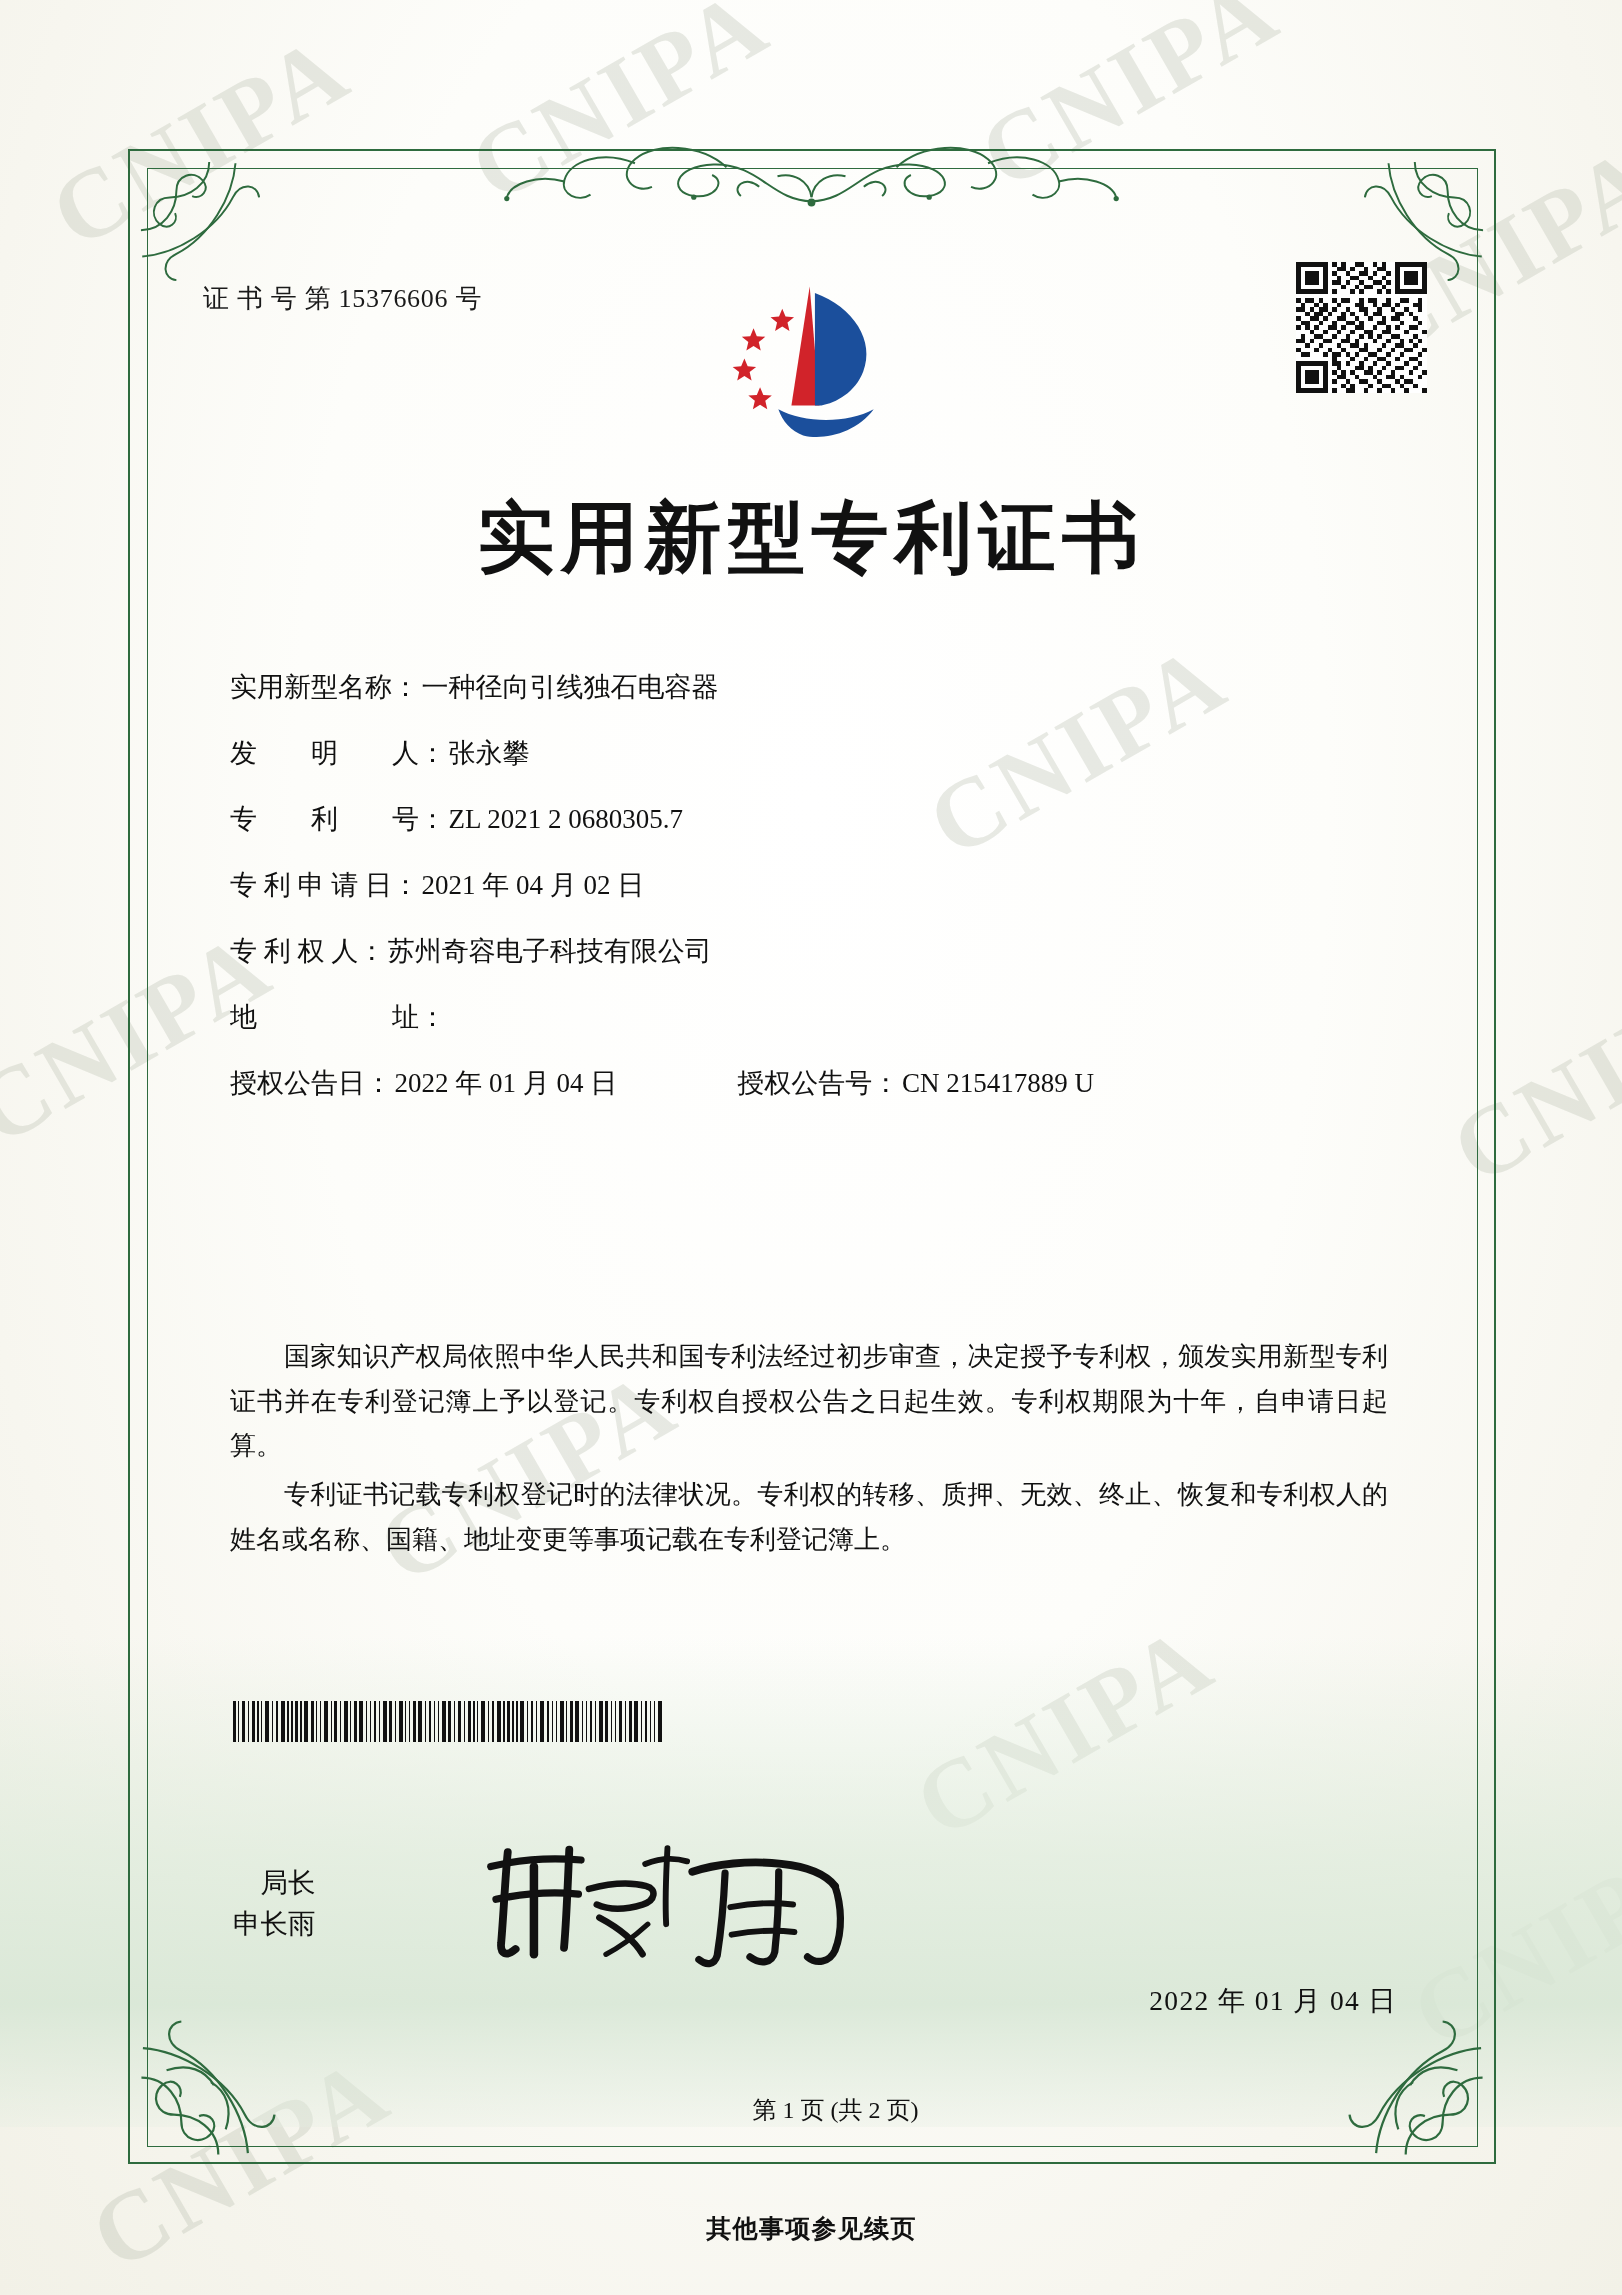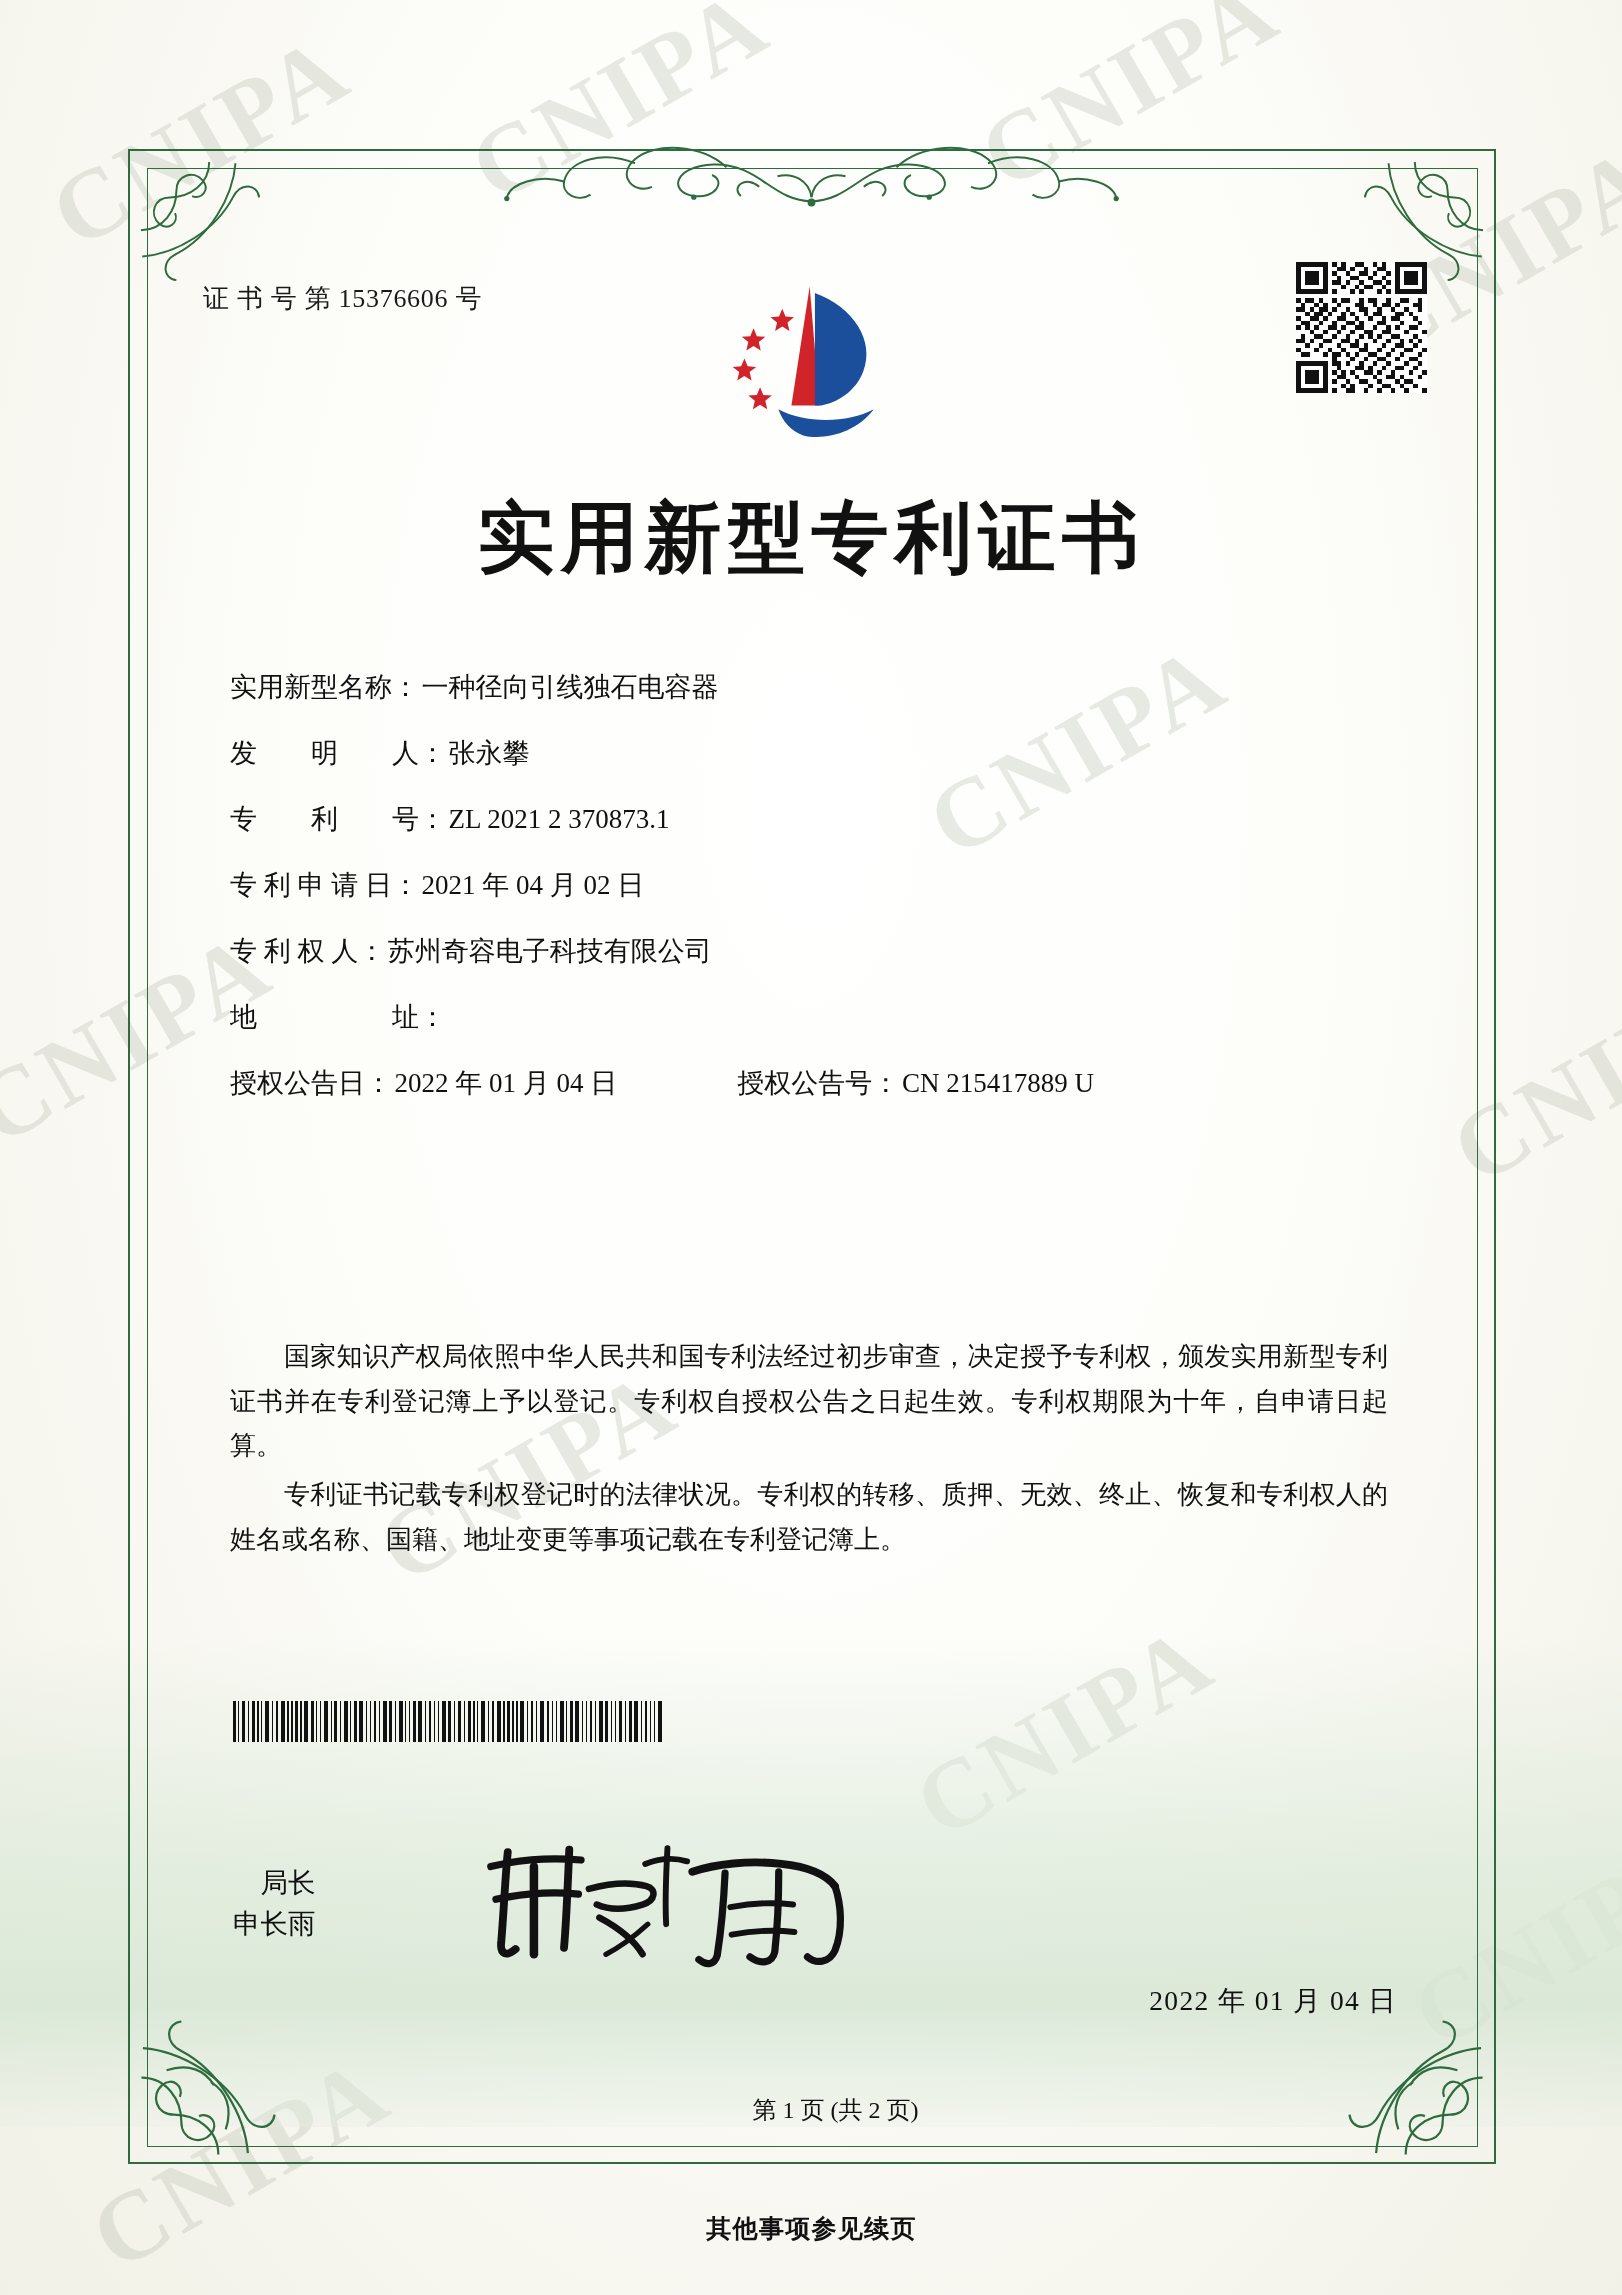--- a/index.html
+++ b/index.html
@@ -550,21 +550,21 @@
     <div class="field-row">
       <span class="field-label">实用新型名称：</span>
       <span class="field-value">一种径向引线独石电容器</span>
     </div>
     <div class="field-row">
       <span class="field-label">发　　明　　人：</span>
       <span class="field-value">张永攀</span>
     </div>
     <div class="field-row">
       <span class="field-label">专　　利　　号：</span>
-      <span class="field-value">ZL 2021 2 370873.1</span>
+      <span class="field-value">ZL 2021 2 0680305.7</span>
     </div>
     <div class="field-row">
       <span class="field-label">专 利 申 请 日：</span>
       <span class="field-value">2021 年 04 月 02 日</span>
     </div>
     <div class="field-row">
       <span class="field-label">专 利 权 人：</span>
       <span class="field-value">苏州奇容电子科技有限公司</span>
     </div>
     <div class="field-row">

